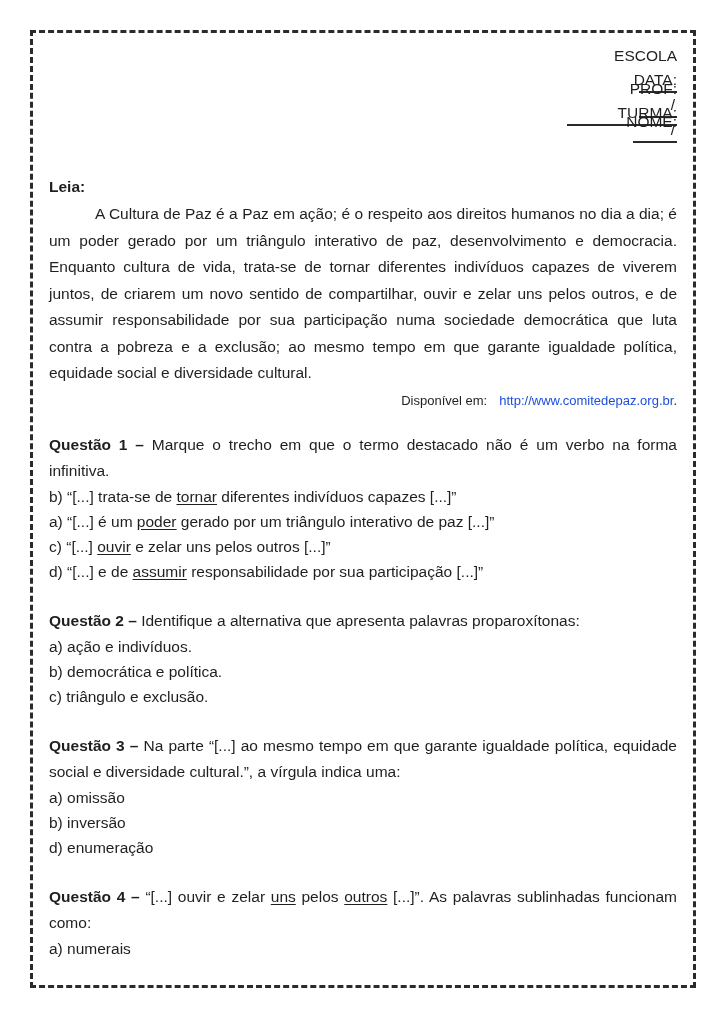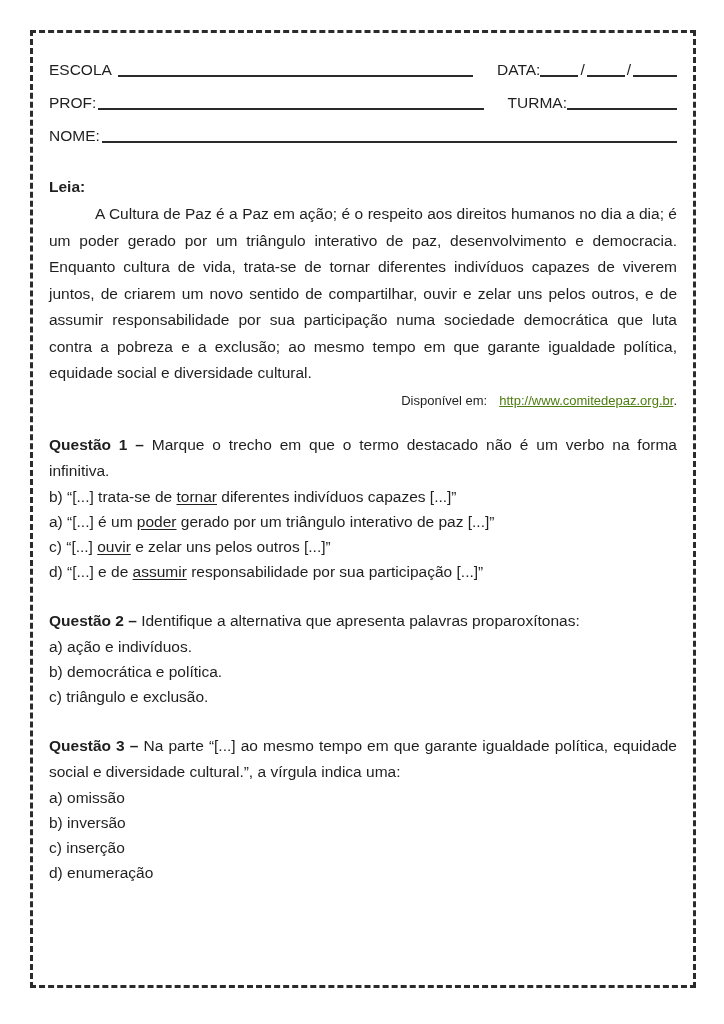--- a/index.html
+++ b/index.html
@@ -23,20 +23,21 @@
     padding: 14px 16px 0 16px;
     overflow: hidden;
   }
   
   .hrow {
     display: flex;
     align-items: flex-end;
     height: 33px;
     font-size: 15.5px;
     white-space: nowrap;
+    flex-direction: column;
   }
   .hrow .lbl { padding-bottom: 1px; }
   .fill {
     flex: 1 1 auto;
     border-bottom: 2px solid #2a2a2a;
     margin: 0 0 3px 6px;
     height: 1px;
   }
   .fill.nogap { margin-left: 2px; }
   .seg {
@@ -62,22 +63,21 @@
     text-indent: 46px;
   }
   .source {
     margin-top: 6px;
     font-size: 13px;
     text-align: right;
     color: #1f1f1f;
   }
   .source .src-lbl { margin-right: 12px; }
   .src-link {
-    color: #4d7c0f;
-    text-decoration: underline;
+    color: #1d4ed8;
     cursor: pointer;
   }
   
   .q { margin-top: 24px; font-size: 15.5px; }
   .q-title { line-height: 26px; text-align: justify; }
   .q-title b { font-weight: bold; }
   .opt { line-height: 25px; }
   .ul { text-decoration: underline; text-underline-offset: 2px; }
   
   .footer {
@@ -135,21 +135,25 @@
       <div class="q-title"><b>Questão 2 –</b><span> Identifique a alternativa que apresenta palavras proparoxítonas:</span></div>
       <div class="opt">a) ação e indivíduos.</div>
       <div class="opt">b) democrática e política.</div>
       <div class="opt">c) triângulo e exclusão.</div>
     </div>
 
     <div class="q">
       <div class="q-title"><b>Questão 3 –</b><span> Na parte “[...] ao mesmo tempo em que garante igualdade política, equidade social e diversidade cultural.”, a vírgula indica uma:</span></div>
       <div class="opt">a) omissão</div>
       <div class="opt">b) inversão</div>
-      <div class="opt">c) inserção</div>
       <div class="opt">d) enumeração</div>
     </div>
 
+    <div class="q">
+      <div class="q-title"><b>Questão 4 –</b><span> “[...] ouvir e zelar </span><span class="ul">uns</span><span> pelos </span><span class="ul">outros</span><span> [...]”. As palavras sublinhadas funcionam como:</span></div>
+      <div class="opt">a) numerais</div>
+
+    </div>
 
   </div>
 
   <div class="footer">www.acessaber.com.br</div>
 </div>
 
 </body></html>

